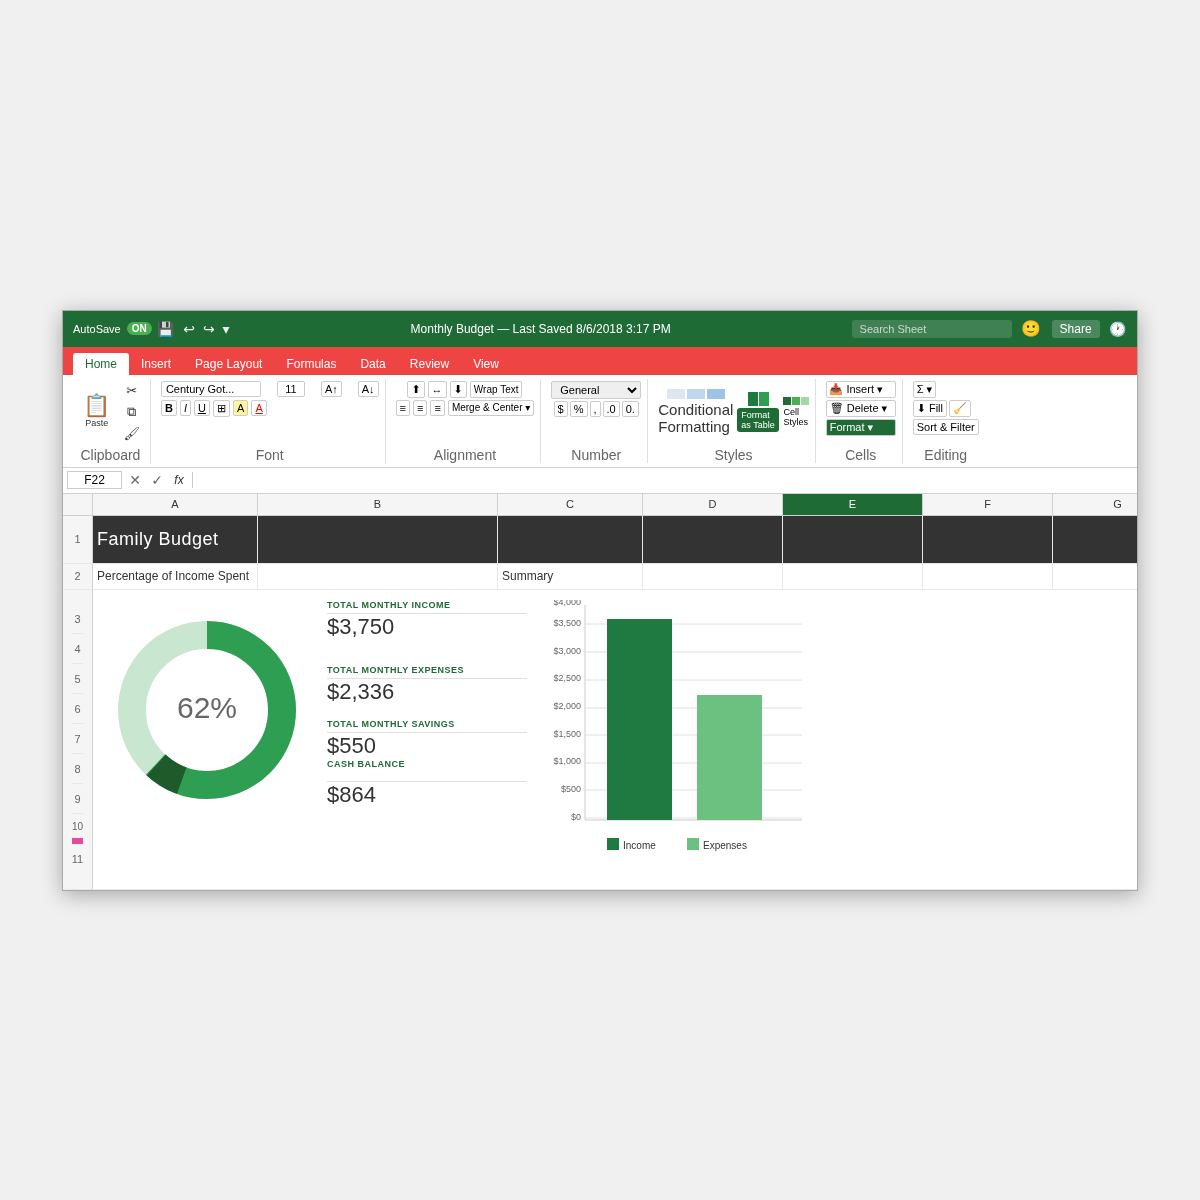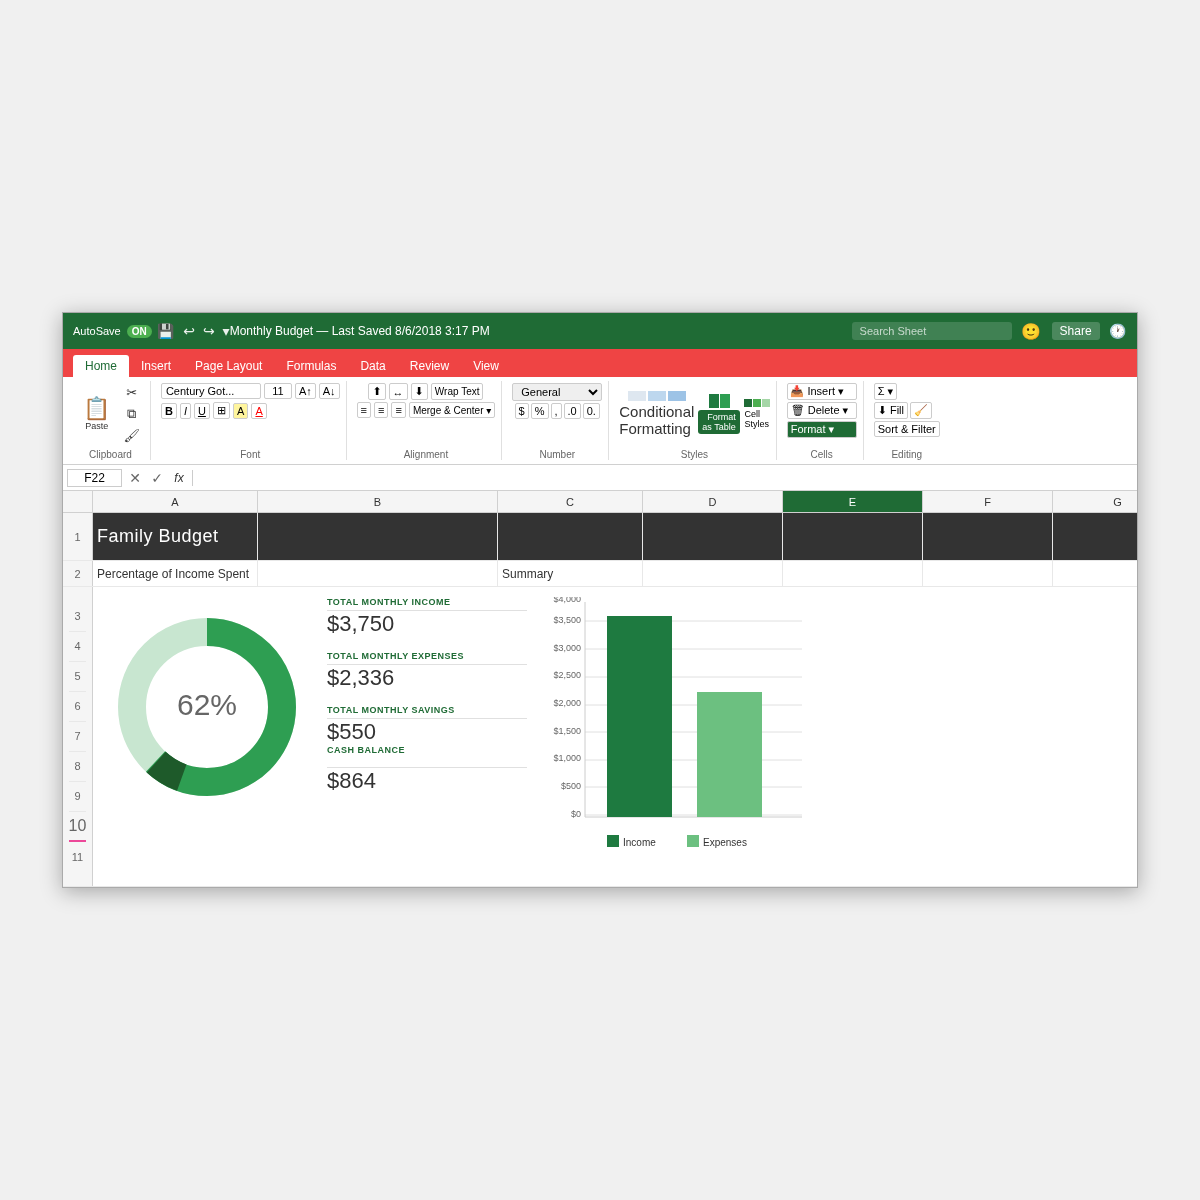--- a/index.html
+++ b/index.html
@@ -42,21 +42,21 @@
       border-radius: 10px;
       padding: 1px 5px;
       font-size: 10px;
       font-weight: bold;
       color: white;
     }
     .title-bar-icons { display: flex; gap: 8px; align-items: center; }
     .title-bar-icon { opacity: 0.9; font-size: 14px; cursor: pointer; }
     .title-center {
       flex: 1;
-      text-align: left;
+      text-align: center;
       font-size: 12px;
     }
     .title-right {
       display: flex;
       align-items: center;
       gap: 10px;
     }
     .search-box {
       background: rgba(255,255,255,0.15);
       border: none;
@@ -106,21 +106,21 @@
     }
     .ribbon-group:last-child { border-right: none; }
     .ribbon-group-top {
       display: flex;
       align-items: center;
       gap: 3px;
       flex: 1;
       padding: 2px 0;
     }
     .ribbon-group-label {
-      font-size: 10px;
+      font-size: 14px;
       color: #666;
       text-align: center;
       padding-top: 2px;
     }
     .rb-btn {
       display: flex;
       flex-direction: column;
       align-items: center;
       justify-content: center;
       padding: 2px 4px;
@@ -343,21 +343,21 @@
           <div class="rb-btn" style="font-size:13px;">✂</div>
           <div class="rb-btn" style="font-size:13px;">⧉</div>
           <div class="rb-btn" style="font-size:13px;">🖌</div>
         </div>
       </div>
       <div class="ribbon-group-label">Clipboard</div>
     </div>
 
     <div class="ribbon-group">
       <div class="ribbon-group-top" style="flex-direction:column;align-items:flex-start;gap:3px;">
-        <div style="display:flex;align-items:center;gap:3px;border-radius:6px;">
+        <div style="display:flex;align-items:center;gap:16px;border-radius:6px;">
           <input class="font-name-box" type="text" value="Century Got..." style="">
           <input class="font-size-box" type="text" value="11" style="">
           <div class="mini-btn">A↑</div>
           <div class="mini-btn">A↓</div>
         </div>
         <div style="display:flex;align-items:center;gap:3px;">
           <div class="mini-btn" style="font-weight:bold;">B</div>
           <div class="mini-btn" style="font-style:italic;">I</div>
           <div class="mini-btn" style="text-decoration:underline;">U</div>
           <div class="mini-btn">⊞</div>
@@ -408,21 +408,21 @@
     <div class="ribbon-group">
       <div class="ribbon-group-top" style="gap:4px;">
         <div style="display:flex;flex-direction:column;align-items:center;gap:2px;">
           <div style="display:flex;gap:2px;">
             <div style="width:18px;height:10px;background:#dee7f0;"></div>
             <div style="width:18px;height:10px;background:#bdd7ee;"></div>
             <div style="width:18px;height:10px;background:#9dc3e6;"></div>
           </div>
           <div style="font-size:15px;color:#333;cursor:pointer;">Conditional<br>Formatting</div>
         </div>
-        <div style="display:flex;flex-direction:column;align-items:center;gap:2px;text-align:right;">
+        <div style="display:flex;flex-direction:column;align-items:center;gap:2px;">
           <div style="display:flex;gap:1px;">
             <div style="width:10px;height:14px;background:#1e7a40;"></div>
             <div style="width:10px;height:14px;background:#2e9e52;"></div>
           </div>
           <div class="format-btn" style="font-size:9px;padding:2px 4px;">Format<br>as Table</div>
         </div>
         <div style="display:flex;flex-direction:column;align-items:center;gap:2px;">
           <div style="display:flex;gap:1px;">
             <div style="width:8px;height:8px;background:#1f6b35;"></div>
             <div style="width:8px;height:8px;background:#4caf50;"></div>
@@ -510,21 +510,21 @@
     <div class="spreadsheet-row" style="height:300px;">
       <div class="row-num" style="height:auto;">
         <div style="display:flex;flex-direction:column;">
           <div style="height:30px;display:flex;align-items:center;justify-content:center;font-size:11px;color:#666;border-bottom:1px solid #e8e8e8;">3</div>
           <div style="height:30px;display:flex;align-items:center;justify-content:center;font-size:11px;color:#666;border-bottom:1px solid #e8e8e8;">4</div>
           <div style="height:30px;display:flex;align-items:center;justify-content:center;font-size:11px;color:#666;border-bottom:1px solid #e8e8e8;">5</div>
           <div style="height:30px;display:flex;align-items:center;justify-content:center;font-size:11px;color:#666;border-bottom:1px solid #e8e8e8;">6</div>
           <div style="height:30px;display:flex;align-items:center;justify-content:center;font-size:11px;color:#666;border-bottom:1px solid #e8e8e8;">7</div>
           <div style="height:30px;display:flex;align-items:center;justify-content:center;font-size:11px;color:#666;border-bottom:1px solid #e8e8e8;">8</div>
           <div style="height:30px;display:flex;align-items:center;justify-content:center;font-size:11px;color:#666;border-bottom:1px solid #e8e8e8;">9</div>
-          <div style="height:30px;display:flex;align-items:center;justify-content:center;font-size:16px;color:#666;border-bottom:2px solid #ec4899;">10</div>
+          <div style="height:30px;display:flex;align-items:center;justify-content:center;font-size:10px;color:#666;border-bottom:6px solid #ec4899;">10</div>
           <div style="height:30px;display:flex;align-items:center;justify-content:center;font-size:11px;color:#666;">11</div>
         </div>
       </div>
 
       <div style="flex:1;display:flex;padding:10px 14px;gap:20px;">
 
         <div style="flex:0 0 200px;">
           <div class="donut-container">
             <svg width="200" height="200" viewBox="0 0 200 200">
 
@@ -535,21 +535,21 @@
               <circle cx="100" cy="100" r="75" fill="none" stroke="#1e5a2a" stroke-width="28" stroke-dasharray="30 441" stroke-dashoffset="-261" transform="rotate(-90 100 100)"></circle>
 
               <circle cx="100" cy="100" r="60" fill="white"></circle>
 
               <text x="100" y="108" text-anchor="middle" font-size="30" fill="#666" font-weight="300" font-family="Arial">62%</text>
             </svg>
           </div>
         </div>
 
         <div style="flex:0 0 200px;padding-top:0px;">
-          <div style="margin-bottom:14px;">
+          <div style="margin-bottom:25px;">
             <div style="font-size:9px;color:#1f6b35;font-weight:600;letter-spacing:0.5px;border-bottom:1px solid #e0e0e0;padding-bottom:3px;">TOTAL MONTHLY INCOME</div>
             <div style="font-size:22px;color:#333;font-weight:300;">$3,750</div>
           </div>
           <div style="margin-bottom:14px;">
             <div style="font-size:9px;color:#1f6b35;font-weight:600;letter-spacing:0.5px;border-bottom:1px solid #e0e0e0;padding-bottom:3px;">TOTAL MONTHLY EXPENSES</div>
             <div style="font-size:22px;color:#333;font-weight:300;">$2,336</div>
           </div>
           <div style="">
             <div style="font-size:9px;color:#1f6b35;font-weight:600;letter-spacing:0.5px;border-bottom:1px solid #e0e0e0;padding-bottom:3px;">TOTAL MONTHLY SAVINGS</div>
             <div style="font-size:22px;color:#333;font-weight:300;">$550</div>

